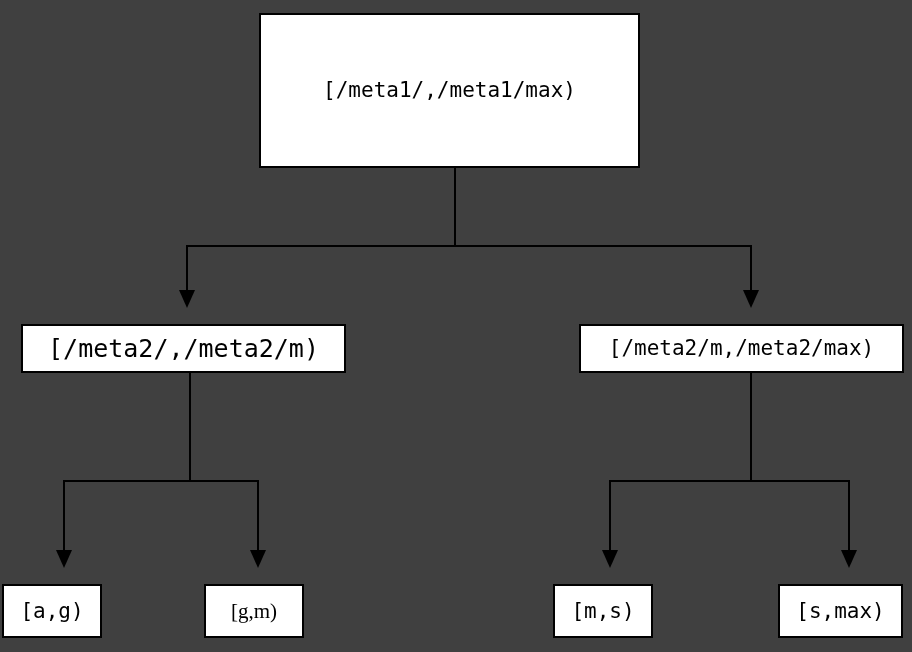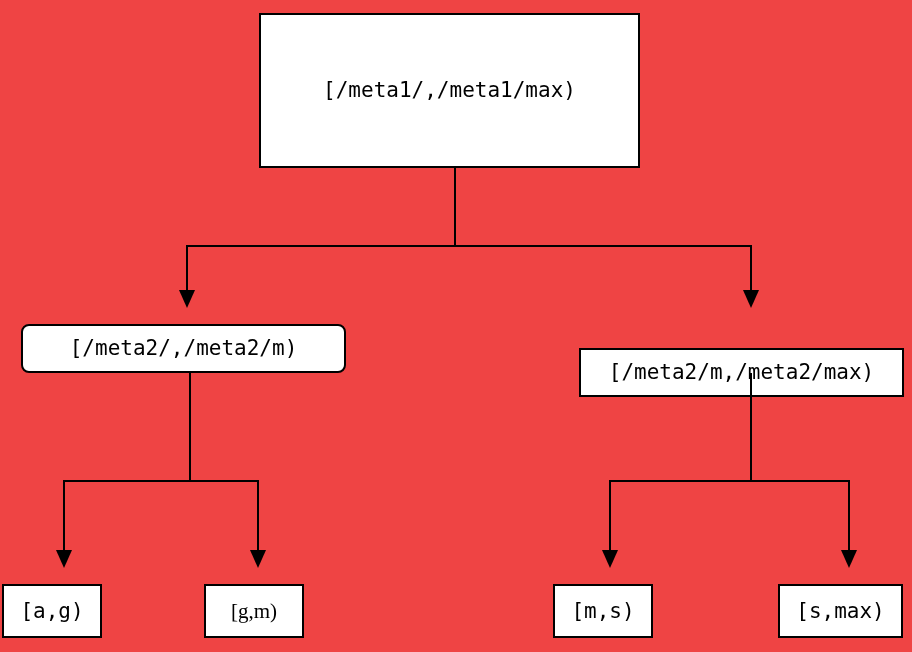--- a/index.html
+++ b/index.html
@@ -4,21 +4,21 @@
 <style>
   html, body {
     margin: 0;
     padding: 0;
     background: #ffffff;
   }
   #canvas {
     position: relative;
     width: 912px;
     height: 652px;
-    background: #ef4444;
+    background: #404040;
     overflow: hidden;
     font-family: "DejaVu Sans Mono", "Liberation Mono", monospace;
   }
   .node {
     position: absolute;
     box-sizing: border-box;
     border: 2px solid #000000;
     background: #ffffff;
     display: flex;
     align-items: center;
@@ -58,25 +58,25 @@
   <div class="edge-v" style="left:454px; top:168px; height:79px;"></div>
 
   <div class="edge-h" style="left:186px; top:245px; width:566px;"></div>
 
   <div class="edge-v" style="left:186px; top:245px; height:47px;"></div>
   <div class="arrow" style="left:179px; top:290px;"></div>
 
   <div class="edge-v" style="left:750px; top:245px; height:47px;"></div>
   <div class="arrow" style="left:743px; top:290px;"></div>
 
-  <div class="node" style="left:21px; top:324px; width:325px; height:49px; font-size:21px;border-radius:8px;">
+  <div class="node" style="left:21px; top:324px; width:325px; height:49px; font-size:25px;">
     <span class="node-label">[/meta2/,/meta2/m)</span>
   </div>
 
-  <div class="node" style="left:579px; top:324px; width:325px; height:49px; font-size:21px;margin-top:24px;">
+  <div class="node" style="left:579px; top:324px; width:325px; height:49px; font-size:21px;">
     <span class="node-label">[/meta2/m,/meta2/max)</span>
   </div>
 
   <div class="edge-v" style="left:189px; top:373px; height:109px;"></div>
   <div class="edge-h" style="left:63px; top:480px; width:196px;"></div>
   <div class="edge-v" style="left:63px; top:480px; height:72px;"></div>
   <div class="arrow" style="left:56px; top:550px;"></div>
   <div class="edge-v" style="left:257px; top:480px; height:72px;"></div>
   <div class="arrow" style="left:250px; top:550px;"></div>
 

